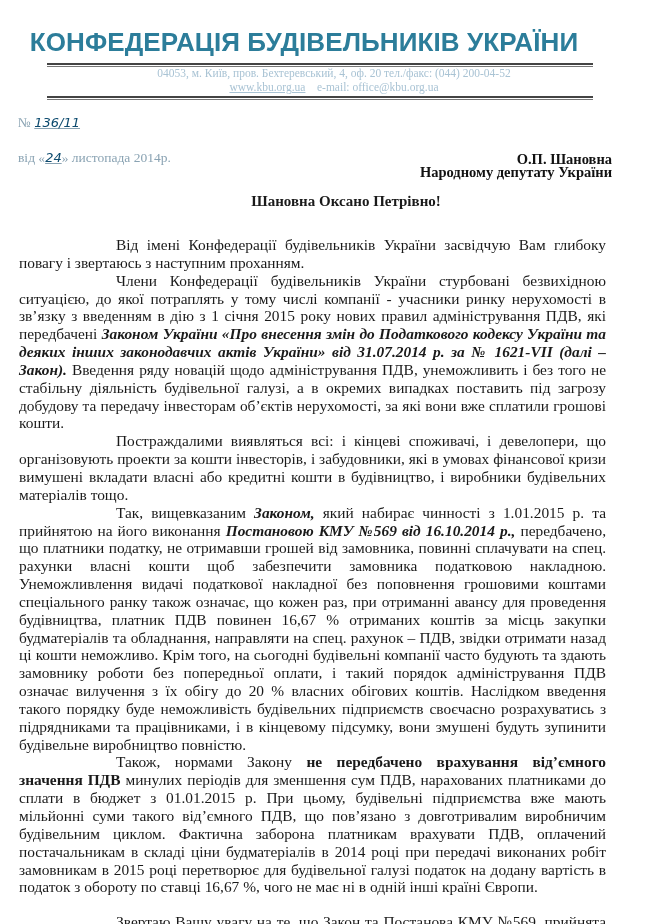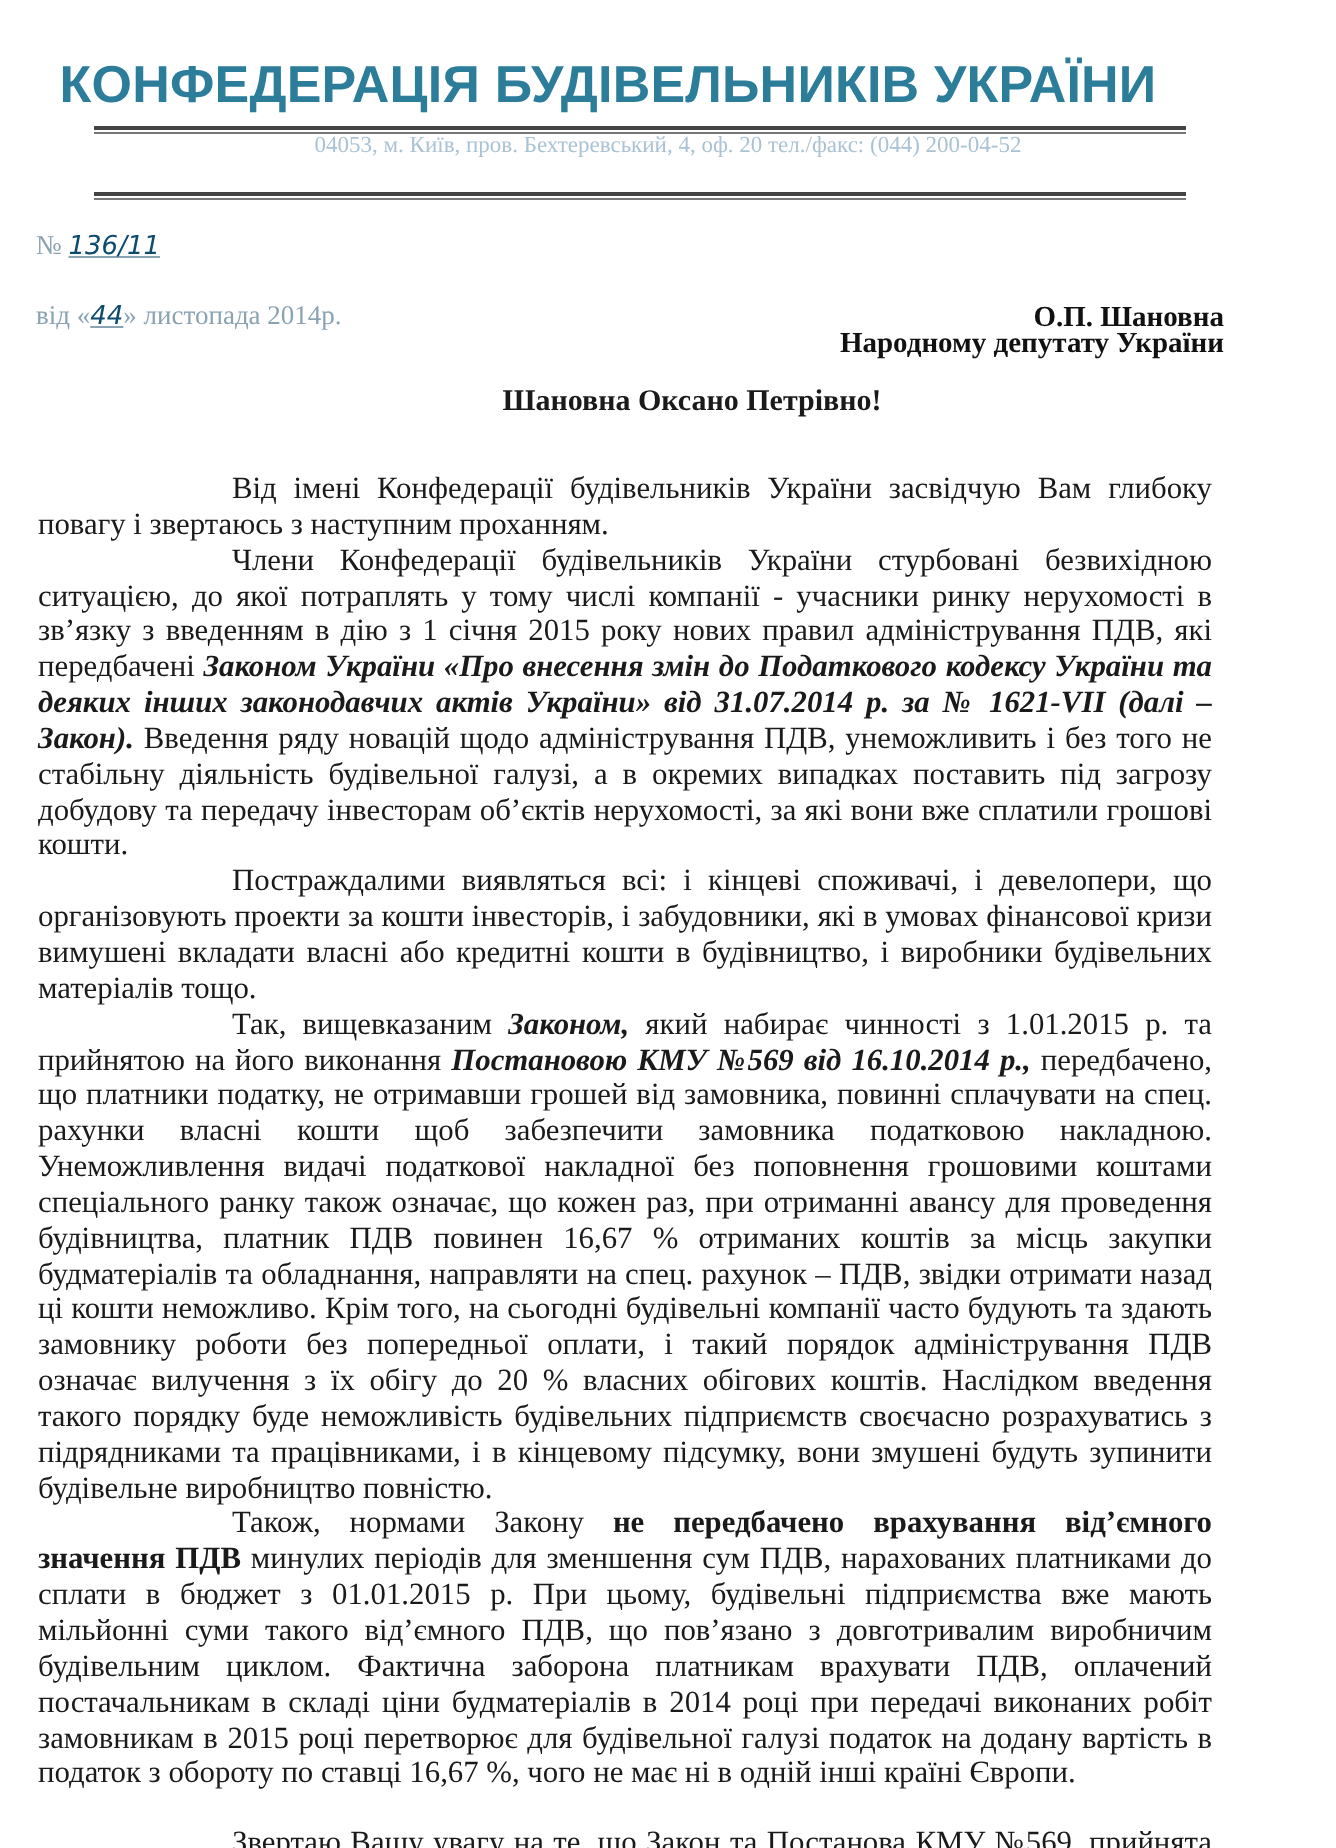--- a/index.html
+++ b/index.html
@@ -33,27 +33,32 @@
   .b { font-weight:bold; }
 </style>
 </head>
 <body>
 
 <div class="page">
 
   <div class="lh-title">КОНФЕДЕРАЦІЯ БУДІВЕЛЬНИКІВ УКРАЇНИ</div>
   <div class="rule r1"></div>
   <div class="lh-addr a1">04053, м. Київ, пров. Бехтеревський, 4, оф. 20 тел./факс: (044) 200-04-52</div>
+  <div class="lh-addr a2">
+    <span class="u">www.kbu.org.ua</span>&nbsp;&nbsp;&nbsp;
+    <span>e-mail:</span>
+    <span>office@kbu.org.ua</span>
+  </div>
   <div class="rule r2"></div>
 
   <div class="meta-left m1">
     <span>№ </span><span class="hand">136/11</span>
   </div>
   <div class="meta-left m2">
-    <span>від «</span><span class="hand">44</span><span>»  листопада 2014р.</span>
+    <span>від «</span><span class="hand">24</span><span>»  листопада 2014р.</span>
   </div>
   <div class="meta-right m1">Народному депутату України</div>
   <div class="meta-right m2">О.П. Шановна</div>
 
   <div class="salutation">Шановна Оксано Петрівно!</div>
 
   <div class="body" id="letter-body">
       <p><span>Від імені Конфедерації будівельників України засвідчую Вам глибоку повагу і звертаюсь з наступним проханням.</span></p>
       <p><span>Члени Конфедерації будівельників України стурбовані безвихідною ситуацією, до якої потраплять у тому числі компанії - учасники ринку нерухомості в зв’язку з введенням в дію з 1 січня 2015 року нових правил адміністрування ПДВ, які передбачені </span><span class="bi">Законом України «Про внесення змін до Податкового кодексу України та деяких інших законодавчих актів України» від 31.07.2014 р. за № 1621-VII (далі – Закон).</span><span> Введення ряду новацій щодо адміністрування ПДВ, унеможливить і без того не стабільну діяльність будівельної галузі, а в окремих випадках поставить під загрозу добудову та передачу інвесторам об’єктів нерухомості, за які вони вже сплатили грошові кошти.</span></p>
       <p><span>Постраждалими виявляться всі: і кінцеві споживачі, і девелопери, що організовують проекти за кошти інвесторів, і забудовники, які в умовах фінансової кризи вимушені вкладати власні або кредитні кошти в будівництво, і виробники будівельних матеріалів тощо.</span></p>

